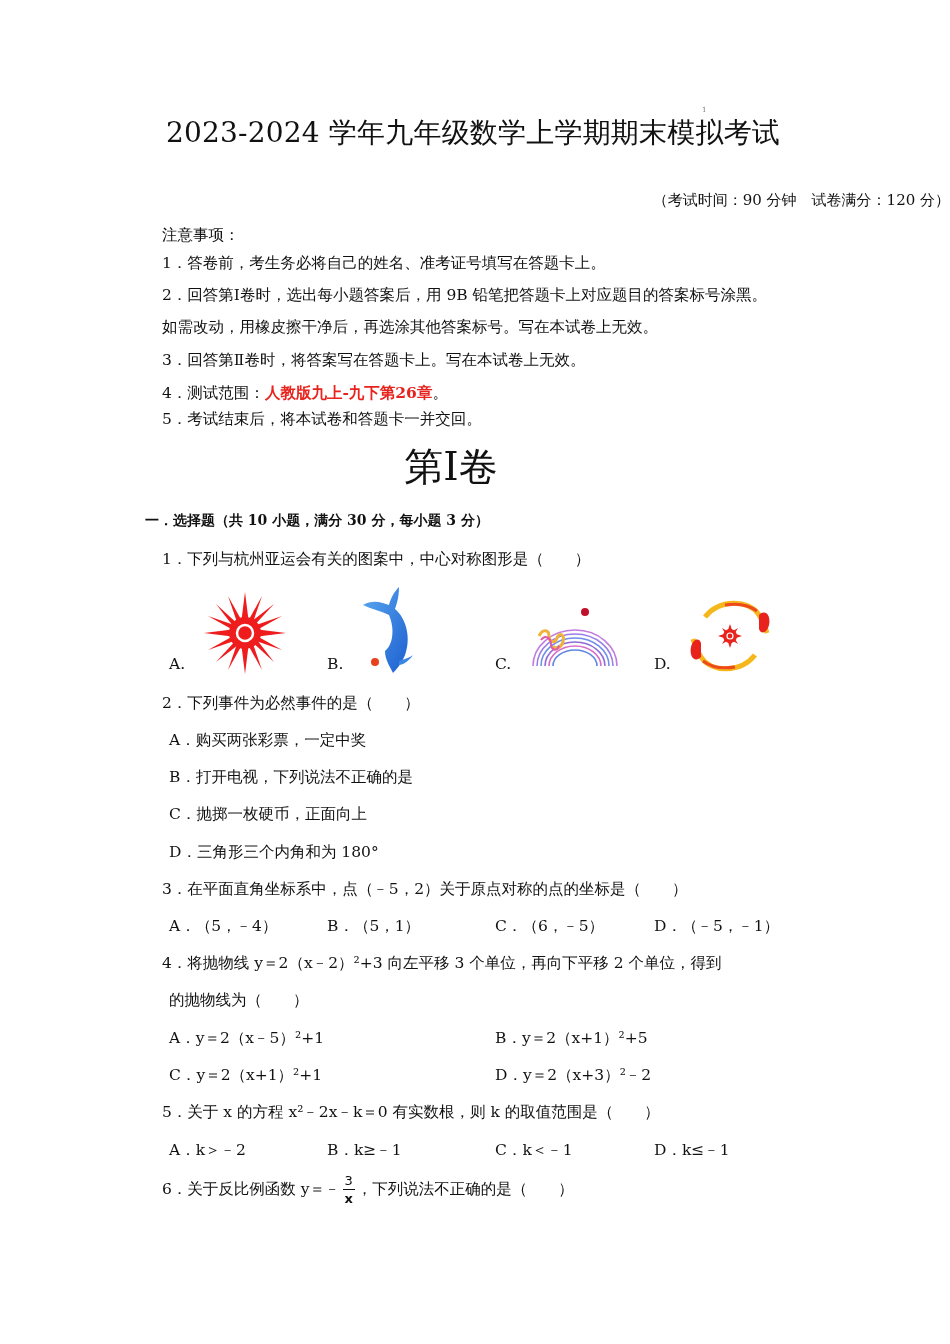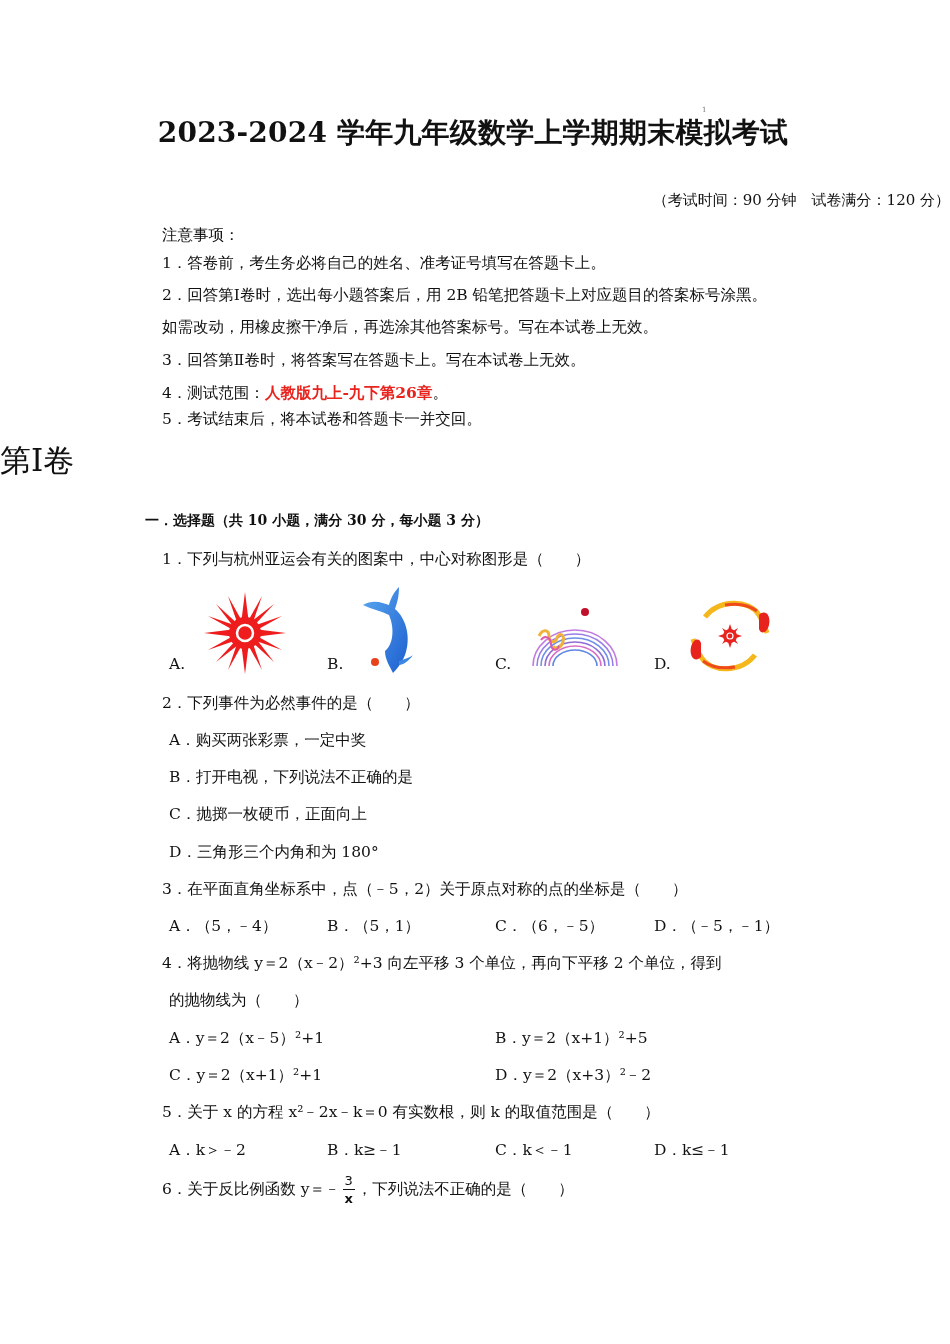--- a/index.html
+++ b/index.html
@@ -3,43 +3,43 @@
 <meta charset="utf-8">
 <style>
   html, body { margin: 0; padding: 0; background: #ffffff; }
   body {
     width: 950px; height: 1344px; position: relative; overflow: hidden;
     font-family: "DejaVu Serif", "Liberation Serif", serif;
     color: #111;
   }
   .abs { position: absolute; white-space: nowrap; }
   .page-marker { left: 702px; top: 106px; font-size: 7px; color: #777; }
-  .title { left: 0; width: 946px; top: 114px; text-align: center; font-size: 28px; letter-spacing: 0.2px; font-weight: bold; }
+  .title { left: 0; width: 946px; top: 114px; text-align: center; font-size: 28px; letter-spacing: 0.2px; }
   .subtitle { left: 0; width: 950px; top: 191px; text-align: right; font-size: 15px; }
   .line { left: 162px; font-size: 15.5px; }
   .red-bold { color: #e8231d; font-weight: bold; }
-  .section-title { left: 0; width: 902px; top: 440px; text-align: left; font-size: 31px; }
+  .section-title { left: 0; width: 902px; top: 440px; text-align: center; font-size: 39px; }
   .heading { left: 145px; top: 512px; font-size: 14px; font-weight: bold; }
   .opt { font-size: 15.5px; }
   .figure { position: absolute; }
   .frac { display: inline-block; vertical-align: middle; text-align: center; font-size: 13px; line-height: 1; margin: 0 2px; font-family: "DejaVu Sans", sans-serif; }
   .frac .num { display: block; border-bottom: 1px solid #111; padding: 0 2px 2px; }
   .frac .den { display: block; padding-top: 2px; font-weight: bold; }
 </style>
 </head>
 <body>
 
 <div class="abs page-marker">1</div>
 
 <div class="abs title">2023-2024 学年九年级数学上学期期末模拟考试</div>
 <div class="abs subtitle">（考试时间：90 分钟　试卷满分：120 分）</div>
 
 <div class="abs line" style="top:225px">注意事项：</div>
 <div class="abs line" style="top:253px">1．答卷前，考生务必将自己的姓名、准考证号填写在答题卡上。</div>
-<div class="abs line" style="top:285px">2．回答第Ⅰ卷时，选出每小题答案后，用 2B 铅笔把答题卡上对应题目的答案标号涂黑。</div>
+<div class="abs line" style="top:285px">2．回答第Ⅰ卷时，选出每小题答案后，用 9B 铅笔把答题卡上对应题目的答案标号涂黑。</div>
 <div class="abs line" style="top:317px">如需改动，用橡皮擦干净后，再选涂其他答案标号。写在本试卷上无效。</div>
 <div class="abs line" style="top:350px">3．回答第Ⅱ卷时，将答案写在答题卡上。写在本试卷上无效。</div>
 <div class="abs line" style="top:383px">
   <span>4．测试范围：</span><span class="red-bold">人教版九上-九下第26章</span><span>。</span>
 </div>
 <div class="abs line" style="top:409px">5．考试结束后，将本试卷和答题卡一并交回。</div>
 
 <div class="abs section-title">第Ⅰ卷</div>
 
 <div class="abs heading">一．选择题（共 10 小题，满分 30 分，每小题 3 分）</div>

